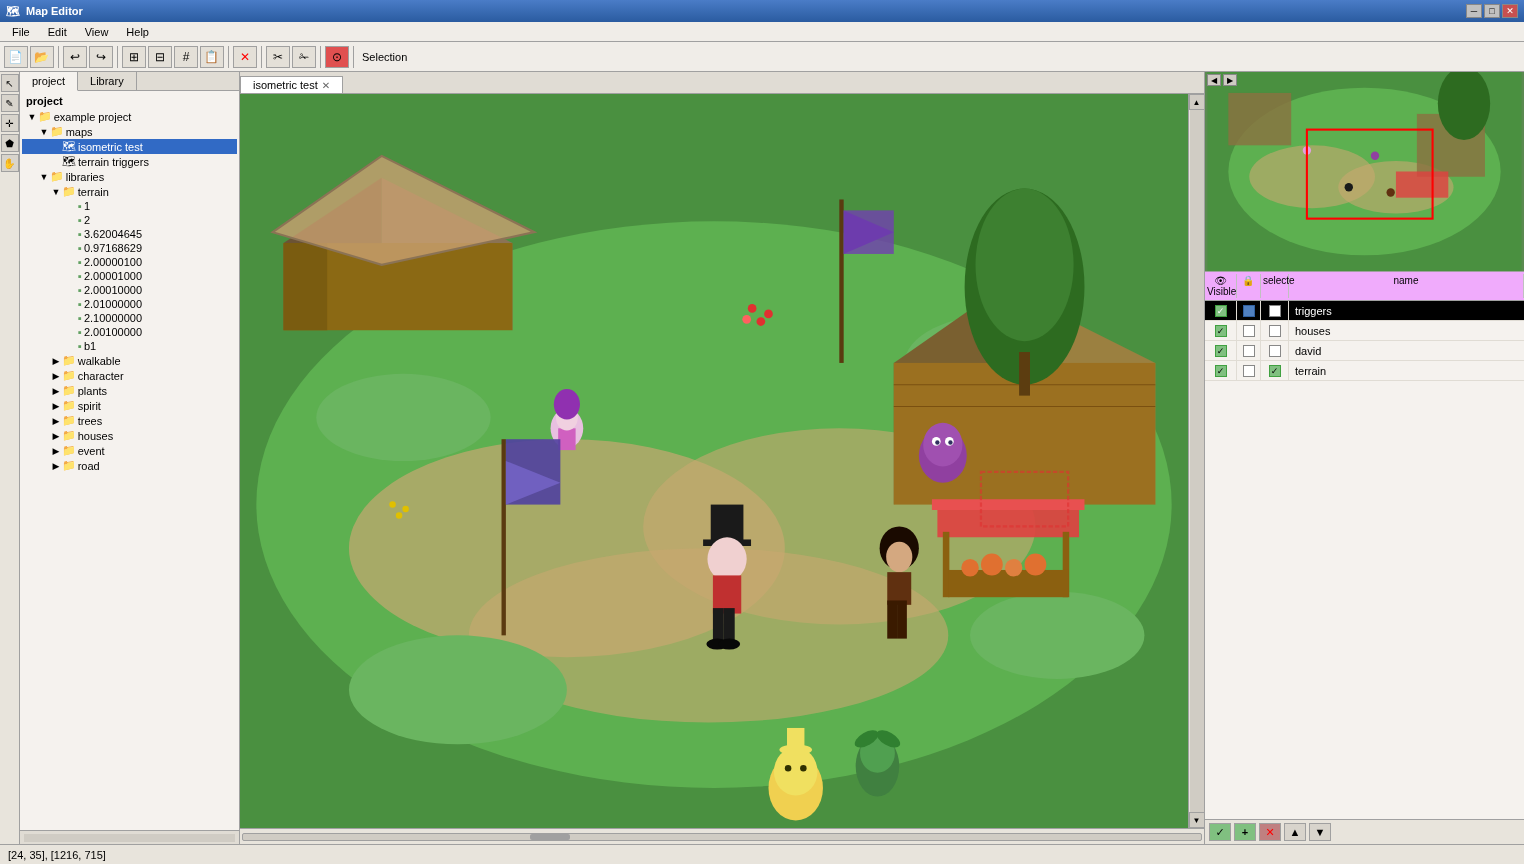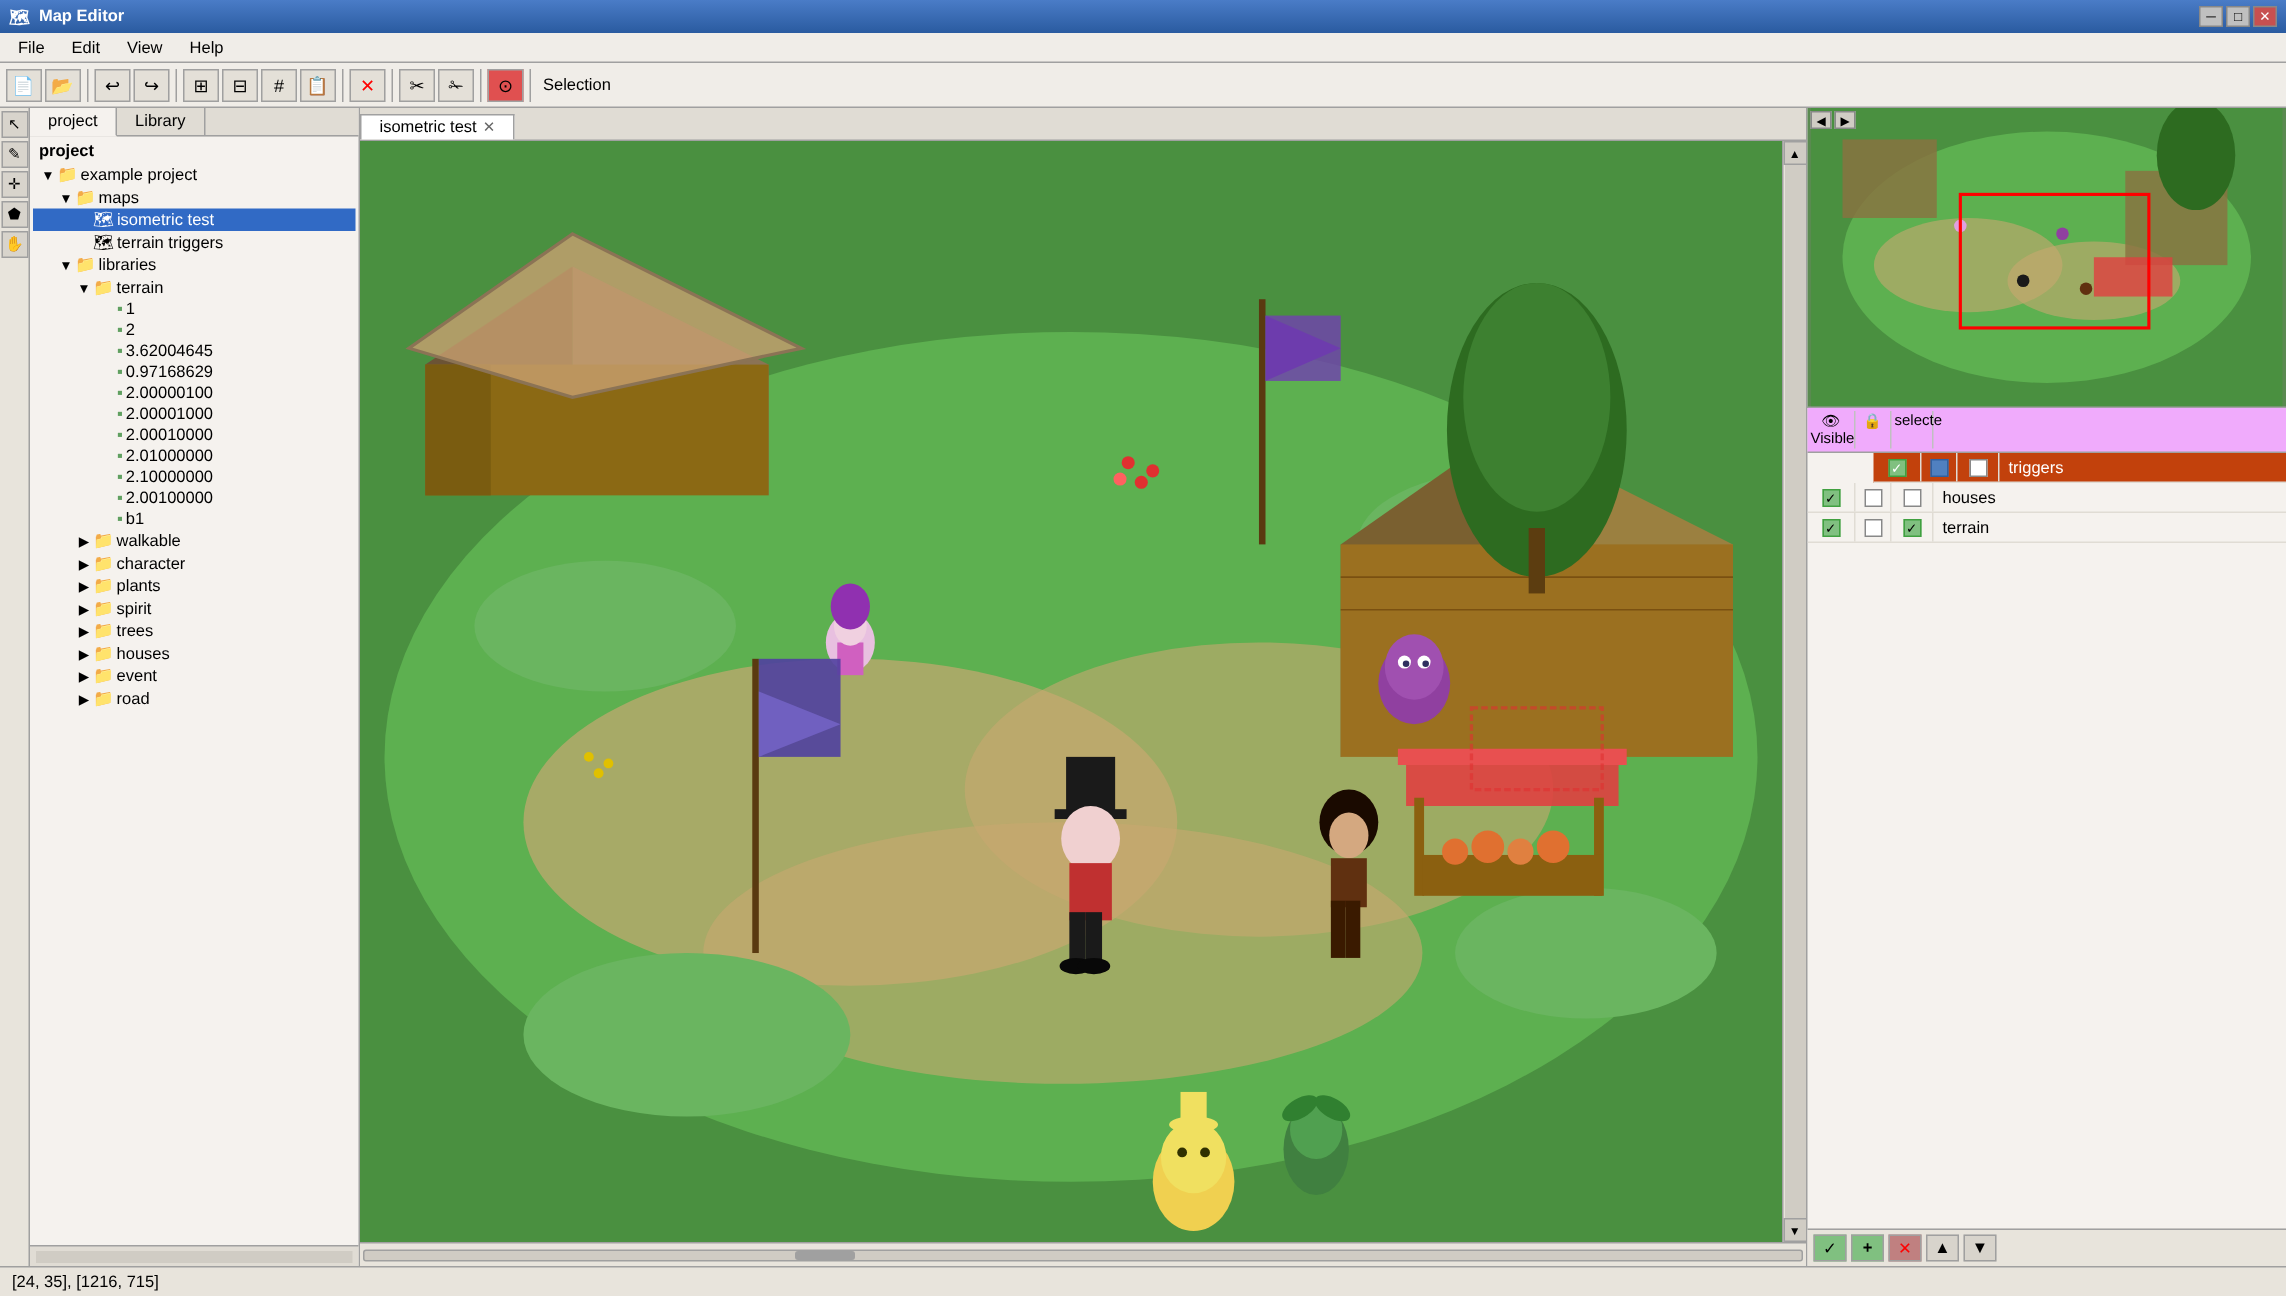--- a/index.html
+++ b/index.html
@@ -240,21 +240,21 @@
       border-right: 1px solid #c0c0c0;
       padding: 1px 2px;
     }
     .layer-row {
       display: grid;
       grid-template-columns: 32px 24px 28px 1fr;
       border-bottom: 1px solid #e0dcd4;
       align-items: center;
       height: 20px;
     }
-    .layer-row.selected { background: #c2410c; color: white; margin-left: 44px; }
+    .layer-row.selected { background: #000000; color: white; }
     .layer-row.selected .layer-name { color: white; }
     .layer-cell {
       text-align: center;
       border-right: 1px solid #e0dcd4;
       height: 100%;
       display: flex; align-items: center; justify-content: center;
     }
     .layer-name {
       padding-left: 6px;
       font-size: 11px;
@@ -742,20 +742,21 @@
 
       <div class="layer-col-header">
         <div>
           <span>👁</span>
           <span>Visible</span>
         </div>
         <div>
           <span>🔒</span>
         </div>
         <div>selecte</div>
+        <div>name</div>
       </div>
 
       <div class="layer-table">
 
         <div class="layer-row selected">
           <div class="layer-cell">
             <div class="checkbox checked" style="background:#80c080; border-color:#40a040;"></div>
           </div>
           <div class="layer-cell">
             <div class="checkbox" style="background:#5080c0; border-color:#3060a0;"></div>
@@ -772,20 +773,32 @@
           </div>
           <div class="layer-cell">
             <div class="checkbox"></div>
           </div>
           <div class="layer-cell">
             <div class="checkbox"></div>
           </div>
           <div class="layer-name">houses</div>
         </div>
 
+        <div class="layer-row">
+          <div class="layer-cell">
+            <div class="checkbox checked" style="background:#80c080; border-color:#40a040;"></div>
+          </div>
+          <div class="layer-cell">
+            <div class="checkbox"></div>
+          </div>
+          <div class="layer-cell">
+            <div class="checkbox"></div>
+          </div>
+          <div class="layer-name">david</div>
+        </div>
 
         <div class="layer-row">
           <div class="layer-cell">
             <div class="checkbox checked" style="background:#80c080; border-color:#40a040;"></div>
           </div>
           <div class="layer-cell">
             <div class="checkbox"></div>
           </div>
           <div class="layer-cell">
             <div class="checkbox checked" style="background:#80c080; border-color:#40a040;"></div>

